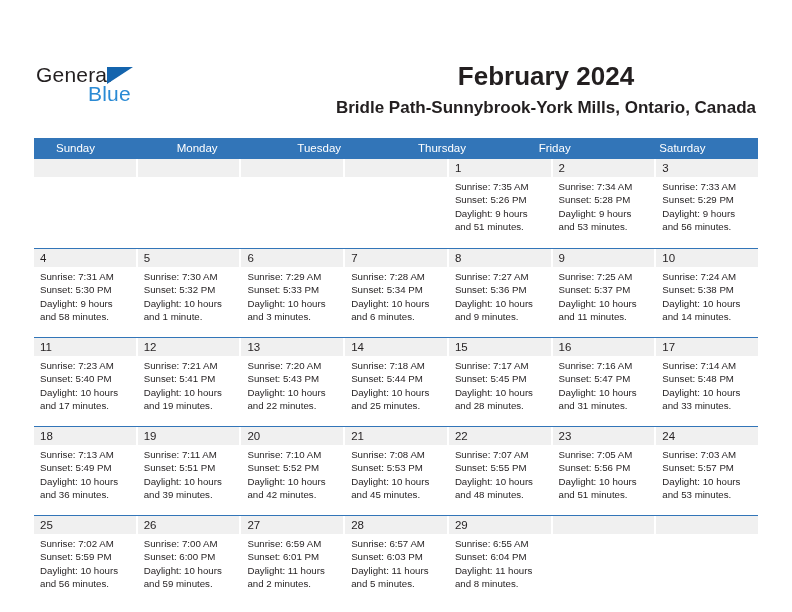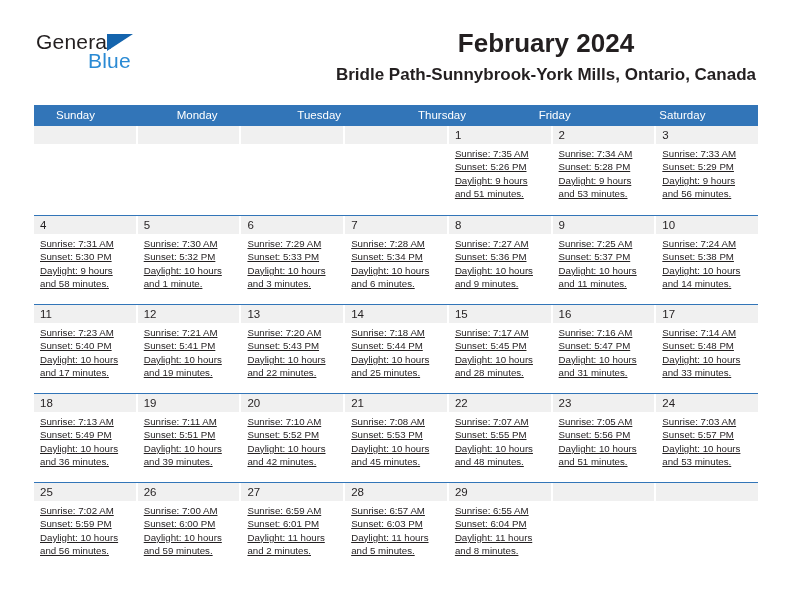--- a/index.html
+++ b/index.html
@@ -21,20 +21,21 @@
     height: 612px;
     box-sizing: border-box;
   }
 
   
   .top {
     position: relative;
     height: 72px;
     padding: 32px 36px 0 34px;
     box-sizing: border-box;
+    margin-top: 33px;
   }
   .logo {
     position: absolute;
     left: 34px;
     top: 30px;
     width: 230px;
     height: 46px;
     user-select: none;
   }
   .logo-general {
@@ -138,21 +139,20 @@
     line-height: 18px;
     height: 18px;
     color: #231f20;
     display: block;
   }
   .dayinfo {
     font-size: 9.7px;
     line-height: 13.4px;
     color: #231f20;
     padding-top: 3px;
-    text-decoration: underline;
   }
   .dayinfo div { white-space: nowrap; }
 </style>
 </head>
 <body>
 
 <div class="page">
 
   <div class="top">
     <div class="logo">

